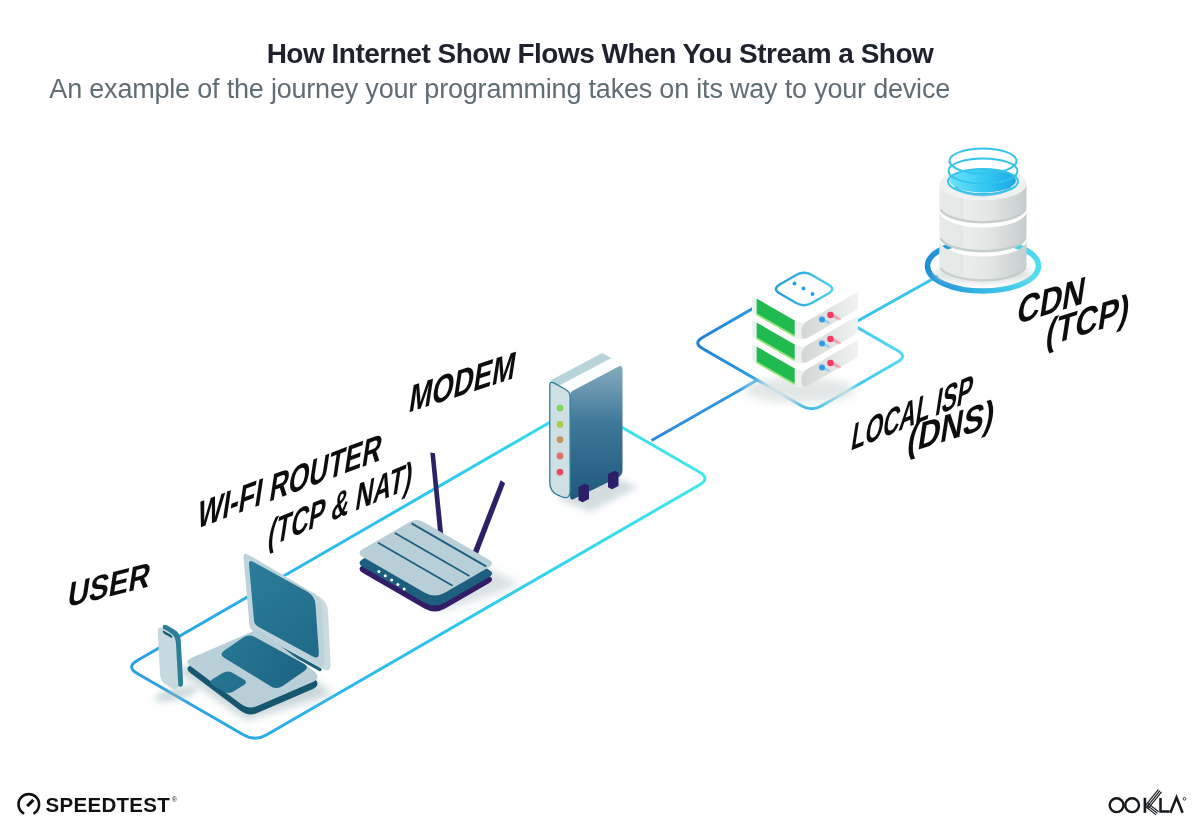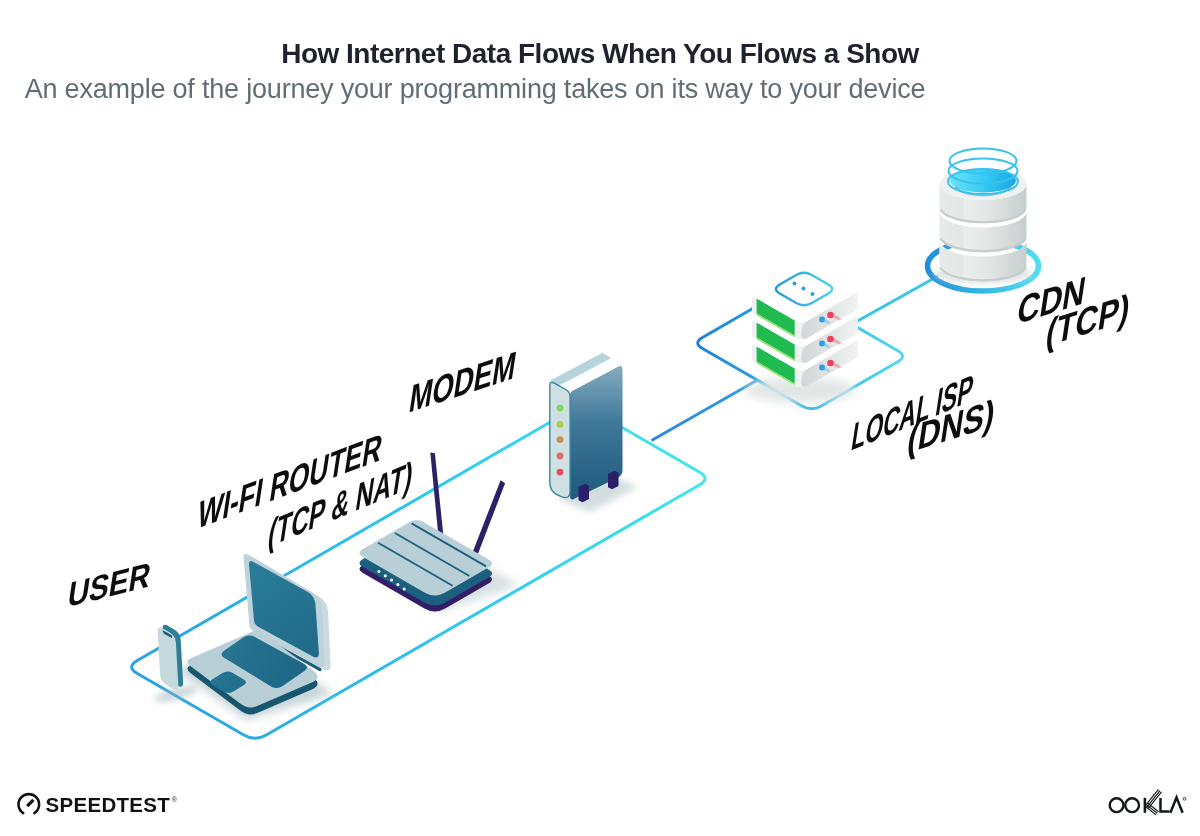--- a/index.html
+++ b/index.html
@@ -1,22 +1,22 @@
 <!DOCTYPE html>
 <html><head><meta charset="utf-8">
 <style>
 html,body{margin:0;padding:0;background:#ffffff;width:1200px;height:836px;overflow:hidden}
 .title{position:absolute;top:38px;left:0;width:1200px;text-align:center;
  font-family:"Liberation Sans",sans-serif;font-weight:bold;font-size:28px;color:#1e222c;letter-spacing:-0.5px}
-.sub{position:absolute;top:74px;left:0;width:950px;text-align:center;
+.sub{position:absolute;top:74px;left:0;width:950px;text-align:right;
  font-family:"Liberation Sans",sans-serif;font-size:27px;color:#616d74;letter-spacing:-0.2px}
 svg{position:absolute;top:0;left:0}
 </style></head>
 <body>
-<div class="title">How Internet Data Flows When You Flows a Show</div>
+<div class="title">How Internet Show Flows When You Stream a Show</div>
 <div class="sub">An example of the journey your programming takes on its way to your device</div>
 <svg width="1200" height="836" viewBox="0 0 1200 836">
 <defs>
 <linearGradient id="gBand" gradientUnits="userSpaceOnUse" x1="126" y1="660" x2="715" y2="470">
  <stop offset="0" stop-color="#2b9fe3"></stop>
         <stop offset="0.55" stop-color="#2cc8f0"></stop>
         <stop offset="1" stop-color="#3fe9ea"></stop>
 </linearGradient>
 <linearGradient id="gRhomb" gradientUnits="userSpaceOnUse" x1="693" y1="343" x2="908" y2="356">
  <stop offset="0" stop-color="#1f7ed6"></stop>

